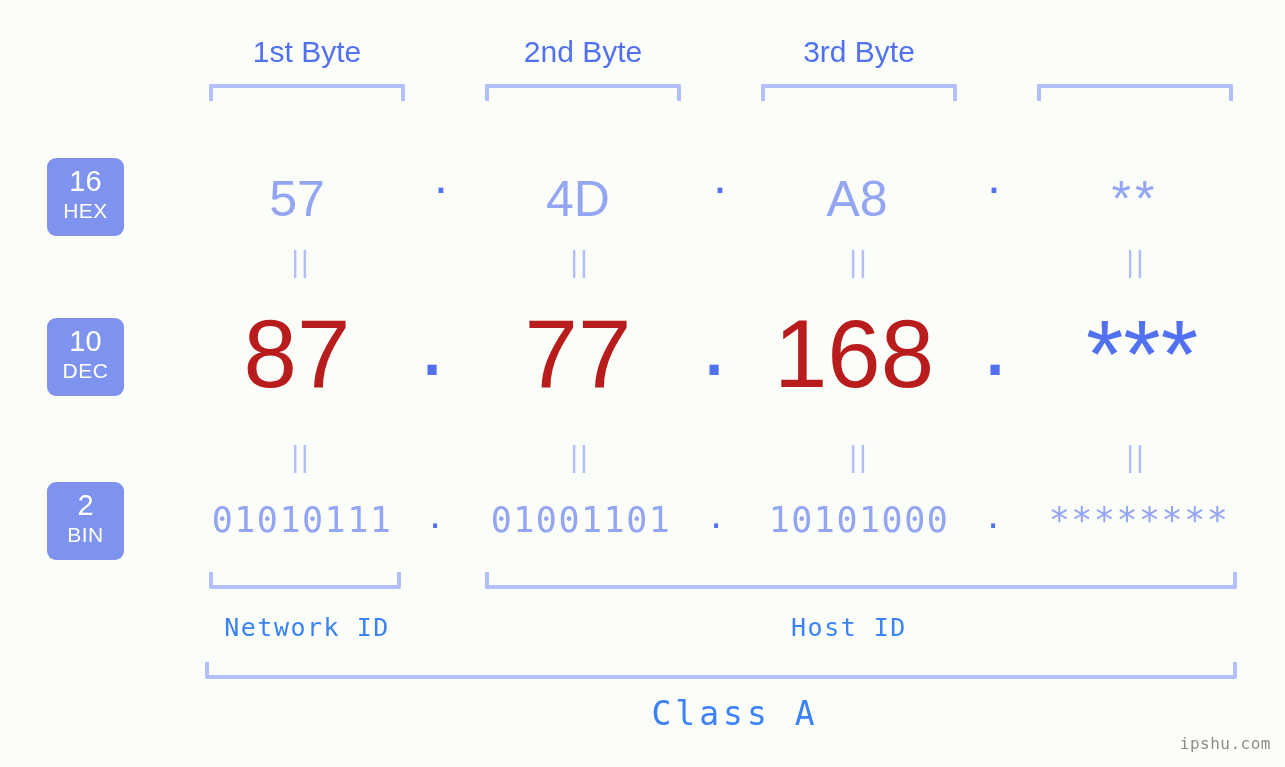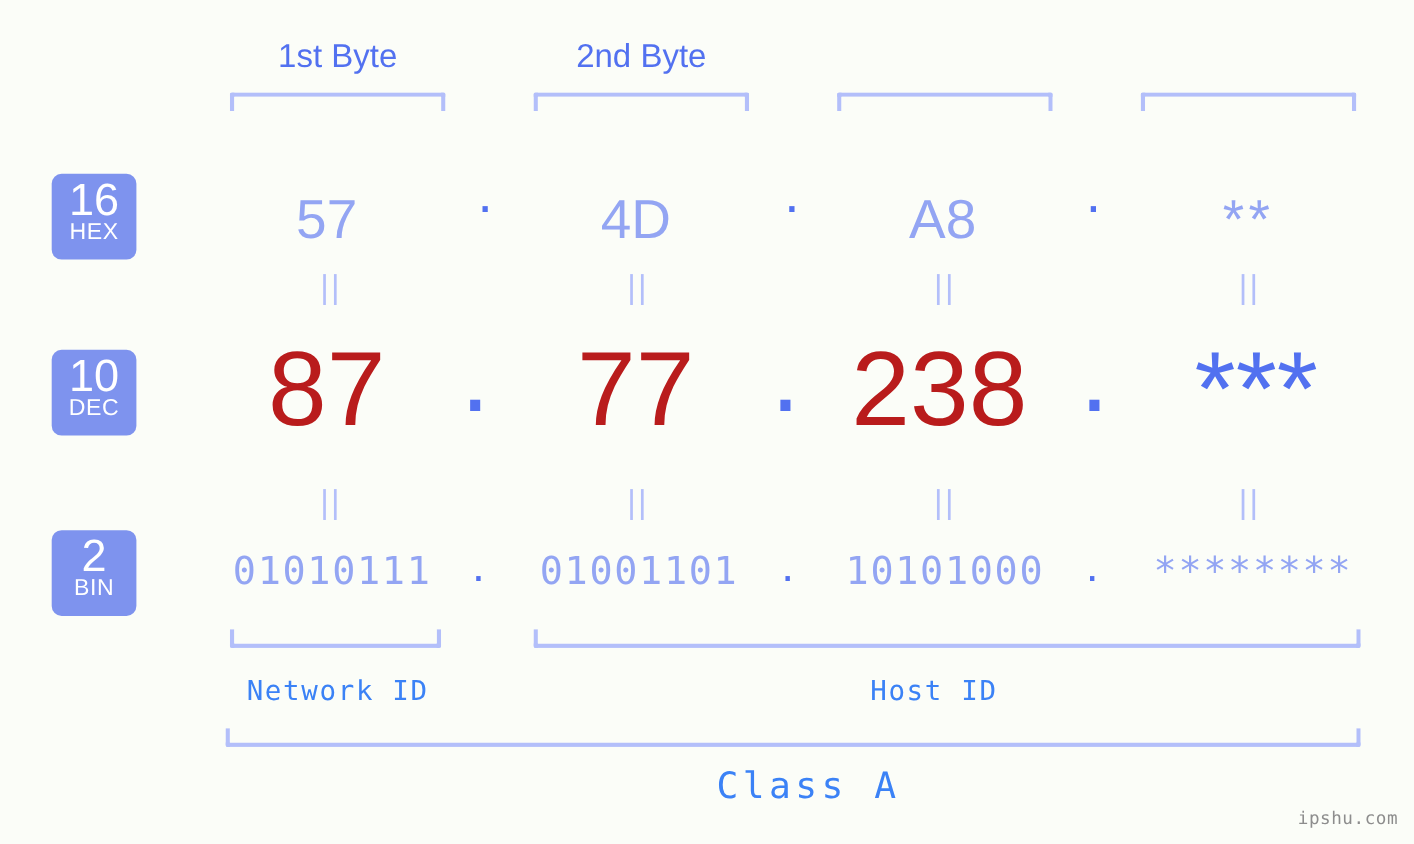--- a/index.html
+++ b/index.html
@@ -62,21 +62,21 @@
     background: #7e93ee;
     border-radius: 9px;
     color: #ffffff;
     text-align: center;
     font-family: "Liberation Sans", sans-serif;
     box-sizing: border-box;
     padding-top: 5px;
   }
   .badge .num {
     display: block;
-    font-size: 41px;
+    font-size: 29px;
     line-height: 36px;
     font-weight: 400;
   }
   .badge .sys {
     display: block;
     font-size: 21px;
     line-height: 24px;
     font-weight: 400;
     letter-spacing: 0.5px;
   }
@@ -187,20 +187,21 @@
     letter-spacing: 0.5px;
   }
 </style>
 </head>
 <body>
 
 <div id="stage">
 
   <div class="byte-label" style="left:185px; width:244px;">1st Byte</div>
   <div class="byte-label" style="left:461px; width:244px;">2nd Byte</div>
+  <div class="byte-label" style="left:737px; width:244px;">3rd Byte</div>
 
   <div class="bracket down" style="left:209px; top:84px; width:196px;"></div>
   <div class="bracket down" style="left:485px; top:84px; width:196px;"></div>
   <div class="bracket down" style="left:761px; top:84px; width:196px;"></div>
   <div class="bracket down" style="left:1037px; top:84px; width:196px;"></div>
 
   <div class="badge" style="top:158px;">
     <span class="num">16</span>
     <span class="sys">HEX</span>
   </div>
@@ -221,21 +222,21 @@
 
   <div class="badge" style="top:318px;">
     <span class="num">10</span>
     <span class="sys">DEC</span>
   </div>
   <div class="dec-row">
     <div class="cell" style="left:185px; width:224px;">87</div>
     <div class="dot" style="left:400px; width:64px;">.</div>
     <div class="cell" style="left:466px; width:224px;">77</div>
     <div class="dot" style="left:682px; width:64px;">.</div>
-    <div class="cell" style="left:742px; width:224px;">238</div>
+    <div class="cell" style="left:742px; width:224px;">168</div>
     <div class="dot" style="left:963px; width:64px;">.</div>
     <div class="cell masked" style="left:1025px; width:234px; color:#5271f0;">***</div>
   </div>
 
   <div class="eq" style="left:281px; top:442px;">||</div>
   <div class="eq" style="left:560px; top:442px;">||</div>
   <div class="eq" style="left:839px; top:442px;">||</div>
   <div class="eq" style="left:1116px; top:442px;">||</div>
 
   <div class="badge" style="top:482px;">

